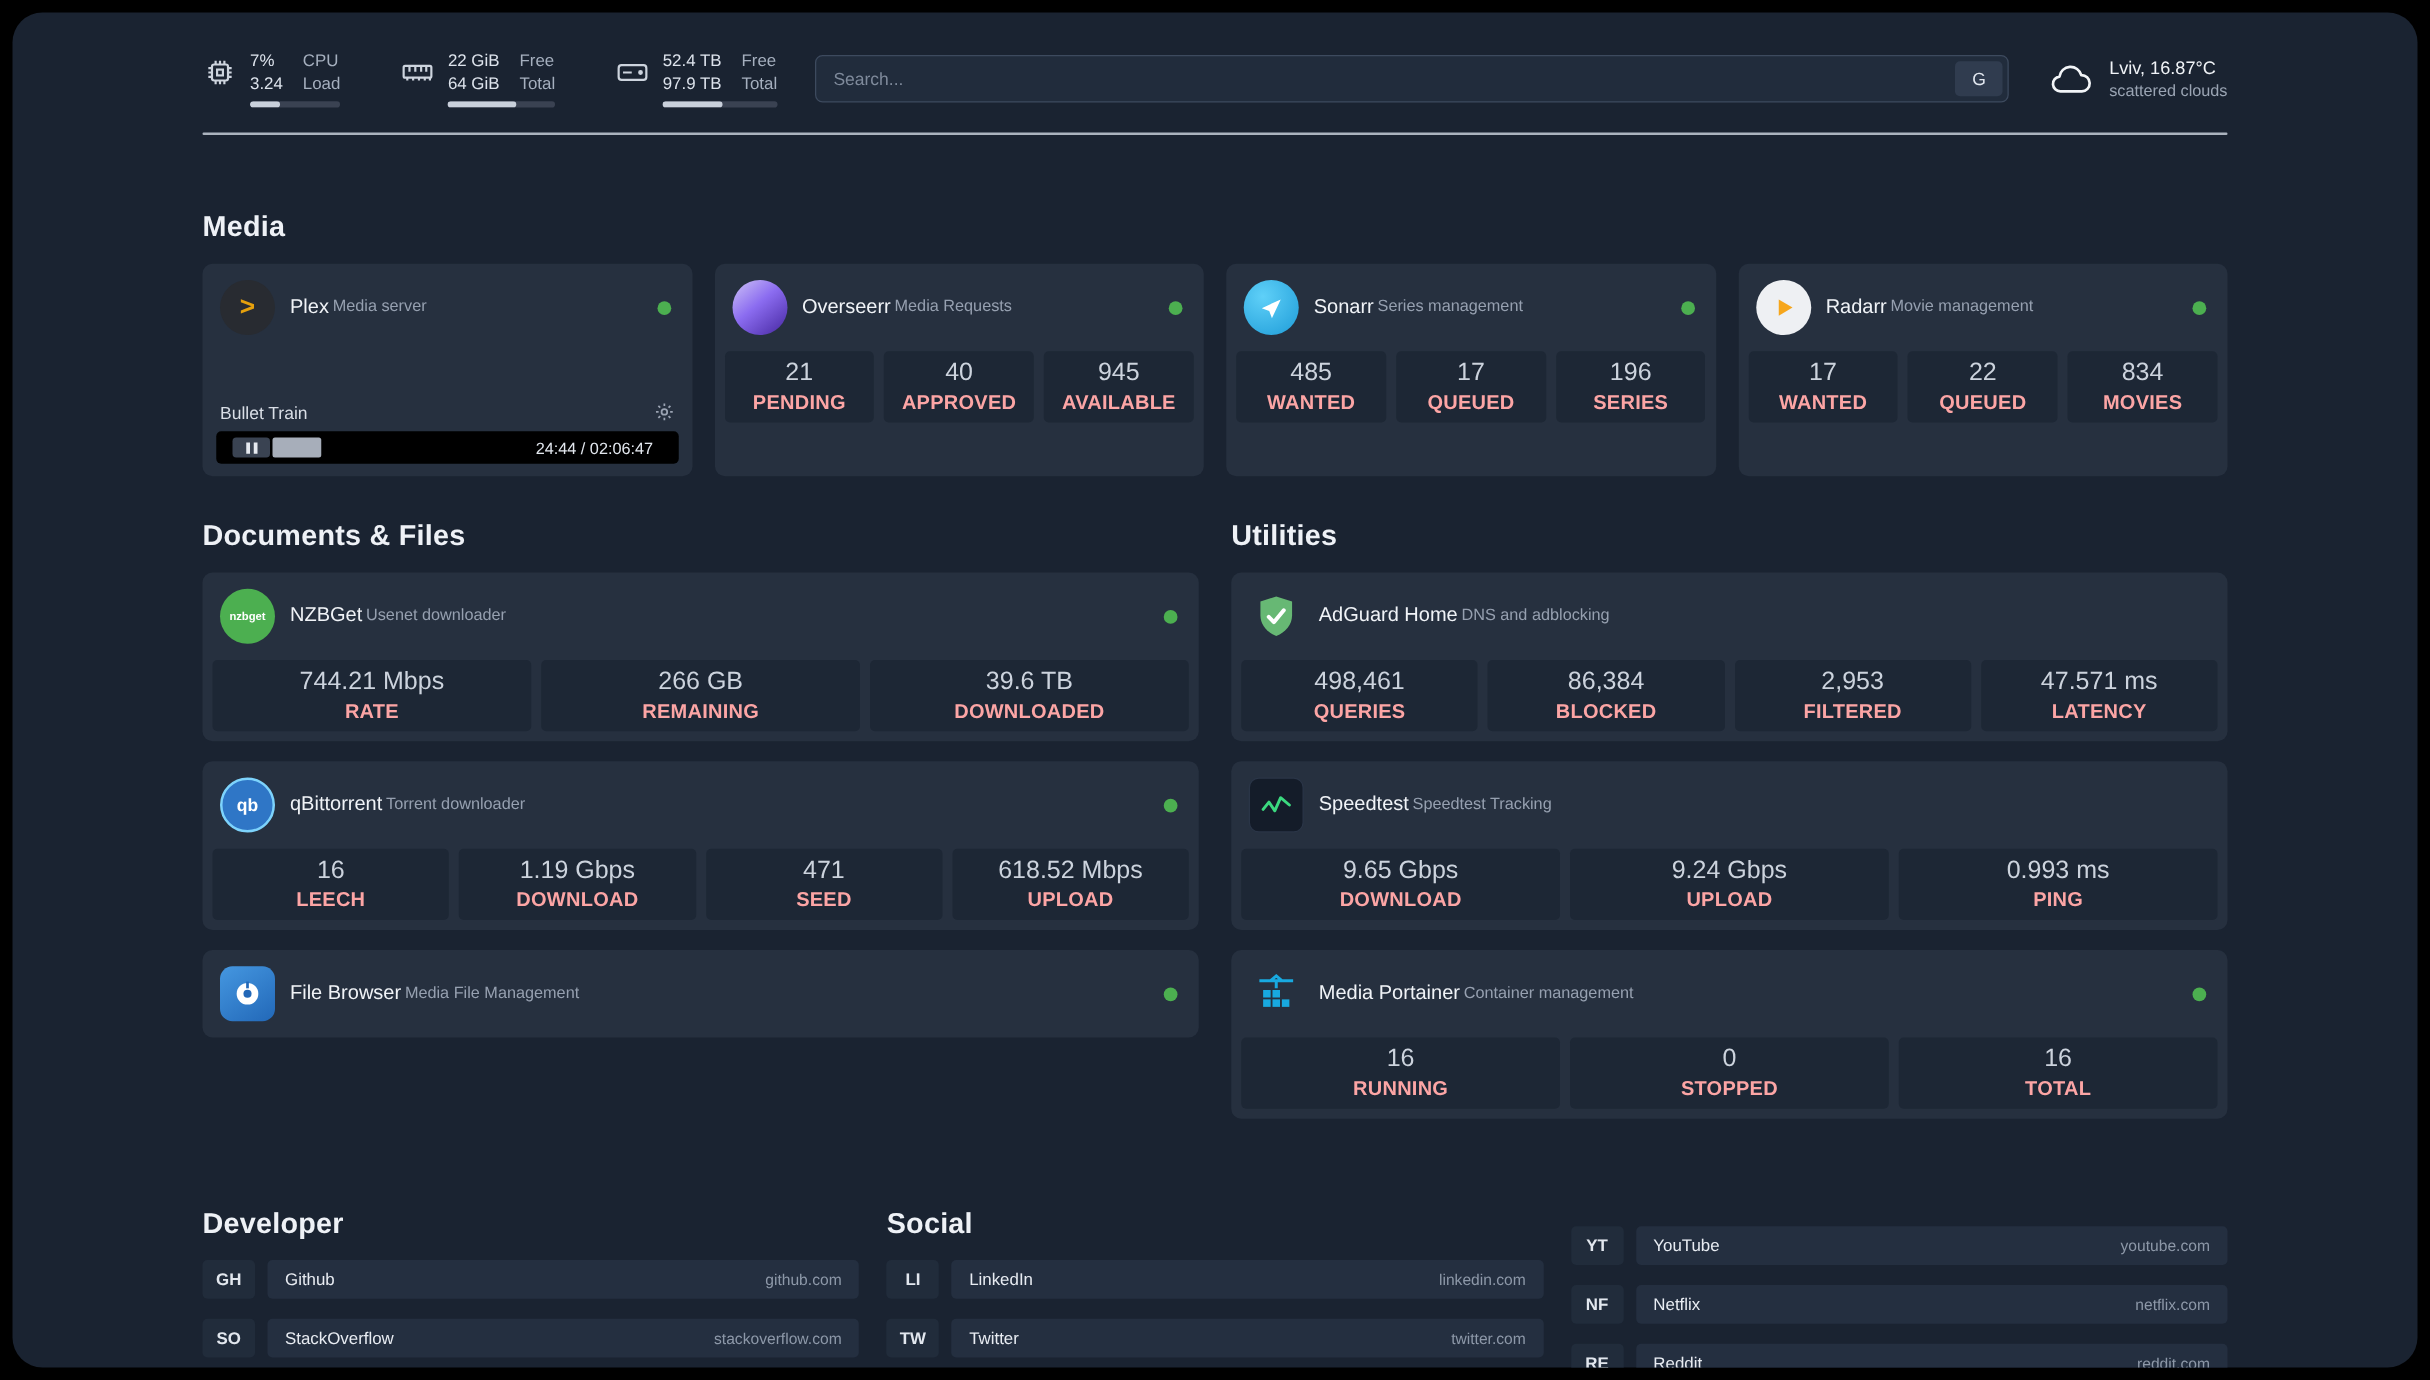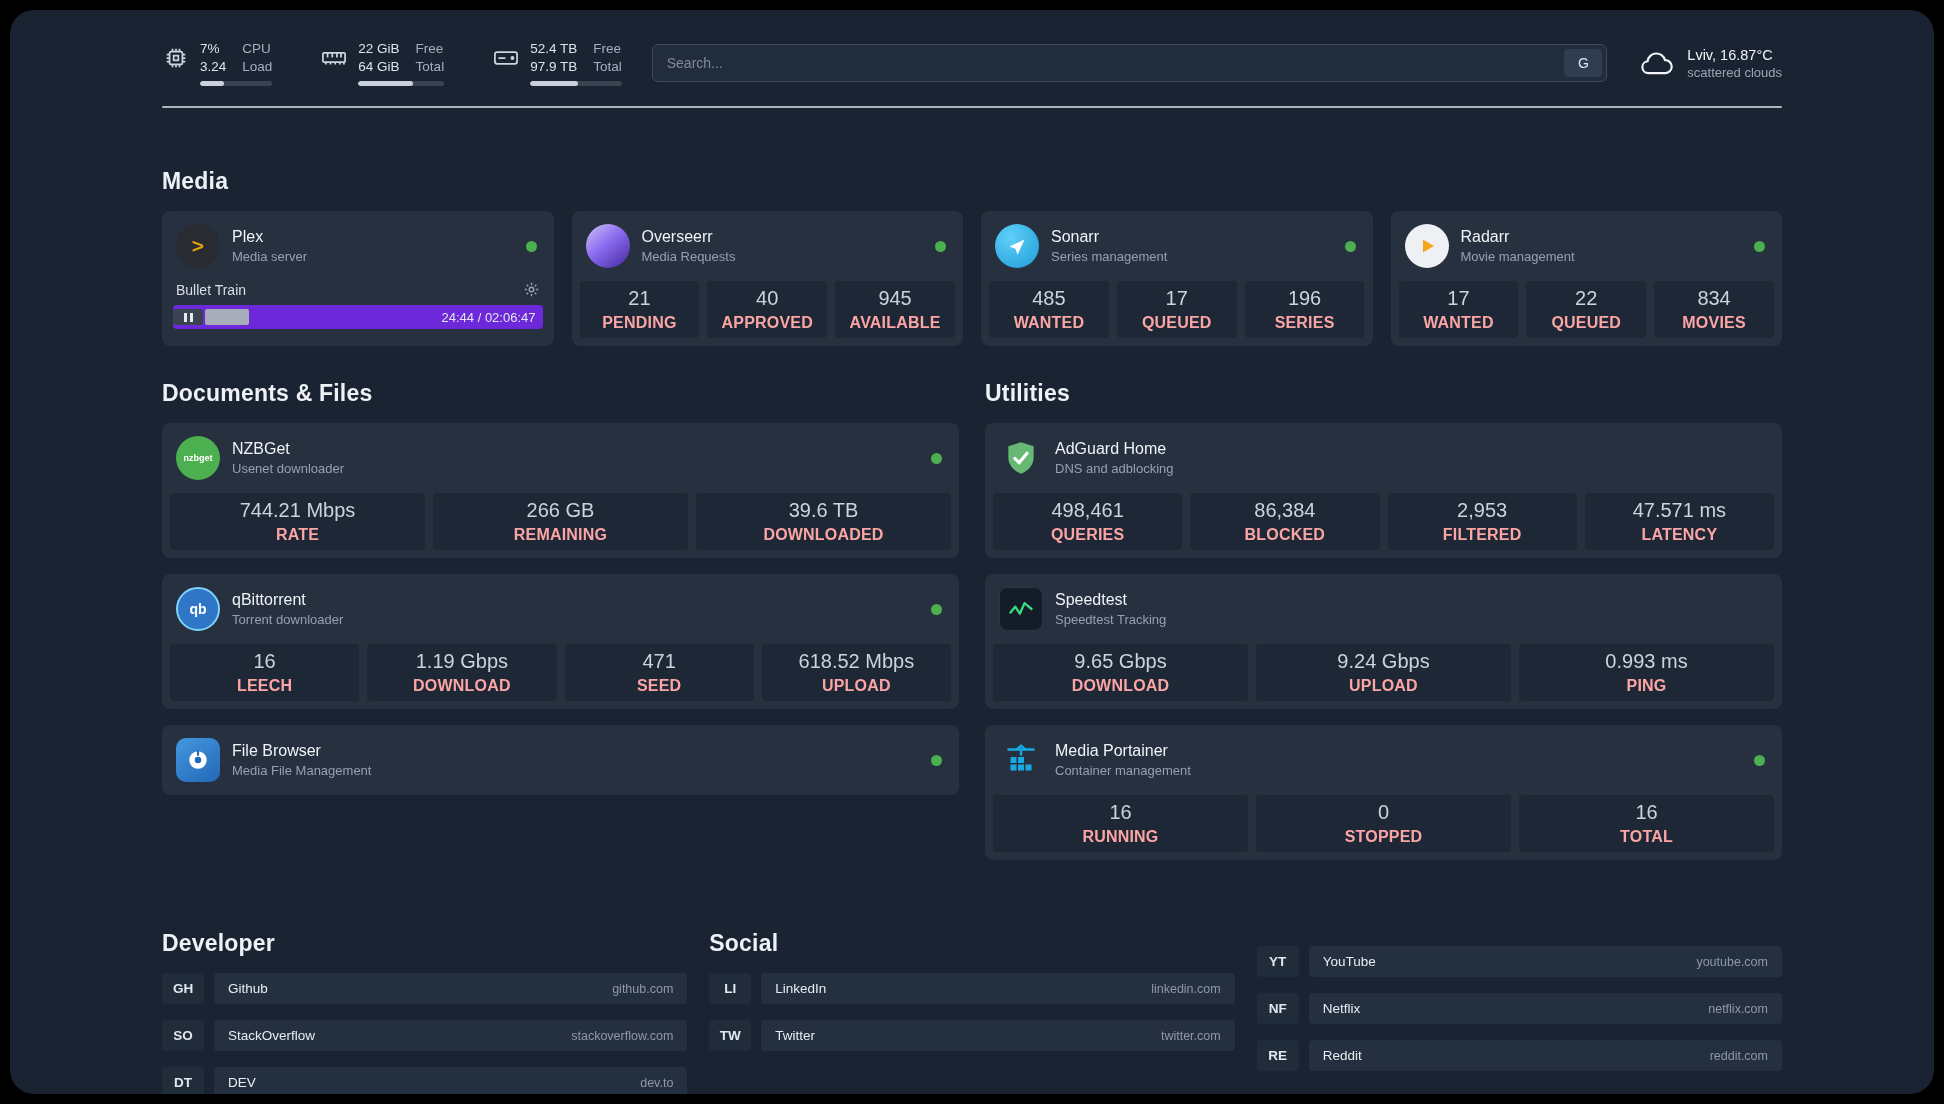--- a/index.html
+++ b/index.html
@@ -47,39 +47,39 @@
   .section-title { font-size:23px; font-weight:600; color:#eef1f6; letter-spacing:.2px; }
   .media-section { margin-top:60px; }
   .media-grid { display:grid; grid-template-columns:repeat(4,1fr); gap:18px; margin-top:16px; }
 
   .card { background:#26303f; border-radius:8px; }
   .card-head { display:flex; align-items:center; gap:12px; padding:13px 14px; }
   .app-icon {
     width:44px; height:44px; border-radius:50%; flex:none; position:relative;
     display:flex; align-items:center; justify-content:center; overflow:hidden;
   }
-  .titles { display:flex; flex-direction:column; gap:3px; }
+  .titles { display:flex; flex-direction:row; gap:3px; }
   .c-title { font-size:16px; color:#f0f3f7; font-weight:500; }
   .c-sub { font-size:13px; color:#96a0b0; }
   .status-dot { width:11px; height:11px; border-radius:50%; background:#4caf50; margin-left:auto; margin-right:3px; flex:none; }
 
   .stats { display:flex; gap:8px; padding:0 8px 8px; }
   .stat {
     flex:1; background:#1d2735; border-radius:4px; min-height:54px;
     display:flex; flex-direction:column; align-items:center; justify-content:center; gap:4px; padding:6px 4px;
   }
   .stat-val { font-size:20px; color:#ccd3dd; }
   .stat-lab { font-size:16px; font-weight:700; color:#fca5a5; letter-spacing:.2px; }
 
   
   .player { padding:0 11px 10px; }
-  .track-row { display:flex; align-items:center; justify-content:space-between; padding:0 3px 7px; }
+  .track-row { display:flex; align-items:center; justify-content:space-between; padding:0 3px 7px;margin-top:40px; }
   .track { font-size:14px; color:#d9dee6; }
   .gear-svg { width:17px; height:17px; cursor:pointer; }
-  .player-bar { height:24px; background:#6d28d9; border-radius:4px; display:flex; align-items:center; padding:0; }
+  .player-bar { height:24px; background:#000000; border-radius:4px; display:flex; align-items:center; padding:13px; }
   .pause-btn {
     width:30px; height:16px; background:#3a4352; border:none; border-radius:3px; cursor:pointer;
     display:flex; align-items:center; justify-content:center; gap:3px; flex:none;
   }
   .pause-btn i { display:block; width:3px; height:9px; background:#e6eaf0; }
   .p-track { flex:1; height:16px; position:relative; margin-left:2px; }
   .p-fill { position:absolute; left:0; top:0; height:100%; background:#a7aeba; border-radius:2px; }
   .p-time { font-size:13px; color:#e2e7ee; padding:0 7px; flex:none; }
 
   

